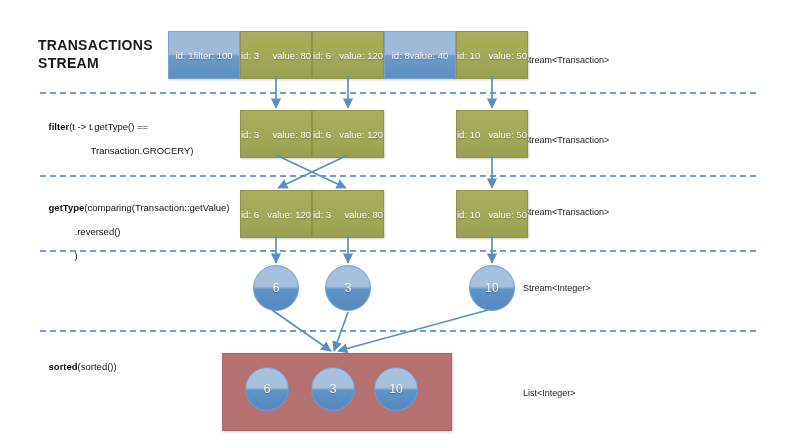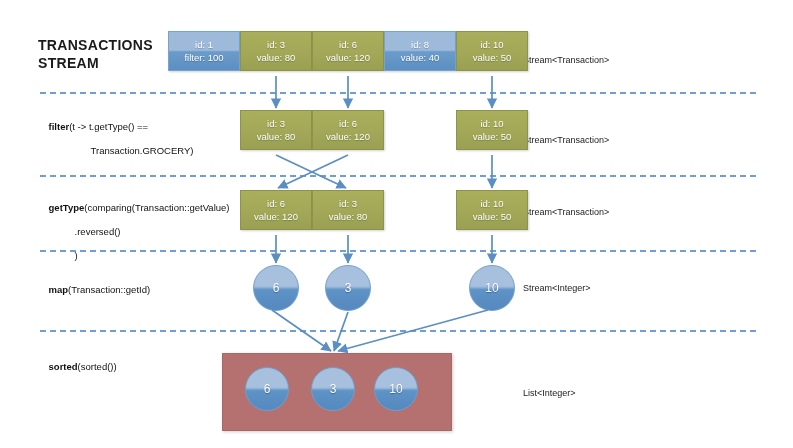--- a/index.html
+++ b/index.html
@@ -32,37 +32,37 @@
   }
   .op b{font-weight:bold;}
 
   
   .type{
     position:absolute;font-size:9px;color:#1b1b1b;white-space:nowrap;
   }
 
   
   .box{
-    position:absolute;width:72px;height:40px;
+    position:absolute;width:72px;height:48px;
     box-sizing:border-box;
-    display:flex;flex-direction:column;align-items:center;justify-content:center;
+    display:flex;flex-direction:row;align-items:center;justify-content:center;
     color:#ffffff;font-size:9.5px;line-height:13px;
     text-shadow:0 1px 1px rgba(0,0,0,.25);
   }
   .box .l{display:block;}
   .box.olive{
     background:linear-gradient(to bottom,#a9ae5c 0%,#a2a857 55%,#9aa052 100%);
     border:1px solid #8d9348;
   }
   .box.blue{
     background:linear-gradient(to bottom,#9ebadb 0%,#9ebadb 48%,#6b9bc9 52%,#5b8fc2 100%);
     border:1px solid #7ba2cc;
     box-shadow:1px 1px 2px rgba(0,0,0,.18);
   }
-  .box.olive{box-shadow:1px 1px 2px rgba(0,0,0,.18);}
+  .box.olive{box-shadow:1px 1px 2px rgba(0,0,0,.18);justify-content:space-between;}
 
   
   .circle{
     position:absolute;width:46px;height:46px;border-radius:50%;
     background:linear-gradient(to bottom,#a7c0de 0%,#a7c0de 46%,#5e93c6 54%,#5589bf 100%);
     border:1px solid #6f9fd0;
     display:flex;align-items:center;justify-content:center;
     color:#ffffff;font-size:12px;
     text-shadow:0 1px 1px rgba(0,0,0,.3);
     box-sizing:border-box;
@@ -100,23 +100,20 @@
     <span><b>filter</b><span>(t -&gt; t.getType() ==</span></span><br>
     <span style="padding-left:42px;display:inline-block">Transaction.GROCERY)</span>
   </div>
 
   <div class="op" style="left:38px;top:190px">
     <span><b>getType</b><span>(comparing(Transaction::getValue)</span></span><br>
     <span style="padding-left:26px;display:inline-block">.reversed()</span><br>
     <span style="padding-left:26px;display:inline-block">)</span>
   </div>
 
-  <div class="op" style="left:38px;top:272px">
-    <b>map</b><span>(Transaction::getId)</span>
-  </div>
 
   <div class="op" style="left:38px;top:349px">
     <b>sorted</b><span>(sorted())</span>
   </div>
 
   <div class="type" style="left:523px;top:55px">Stream&lt;Transaction&gt;</div>
   <div class="type" style="left:523px;top:135px">Stream&lt;Transaction&gt;</div>
   <div class="type" style="left:523px;top:207px">Stream&lt;Transaction&gt;</div>
   <div class="type" style="left:523px;top:283px">Stream&lt;Integer&gt;</div>
   <div class="type" style="left:523px;top:388px">List&lt;Integer&gt;</div>

